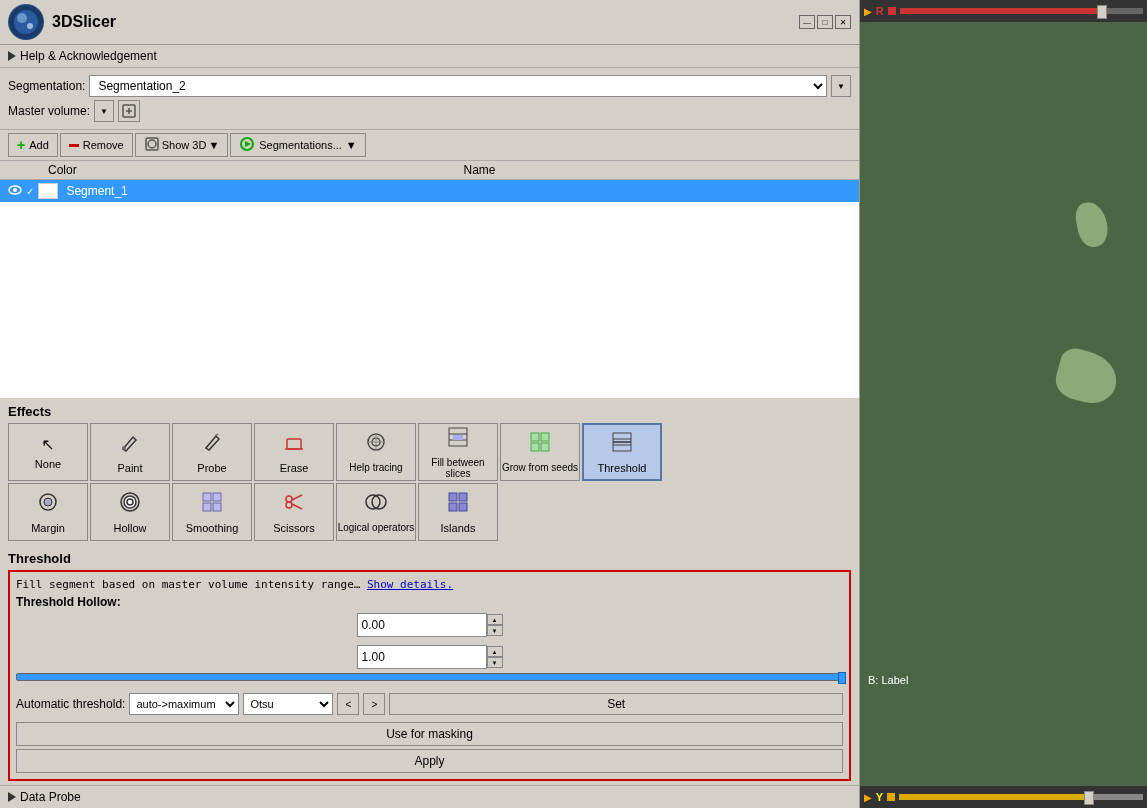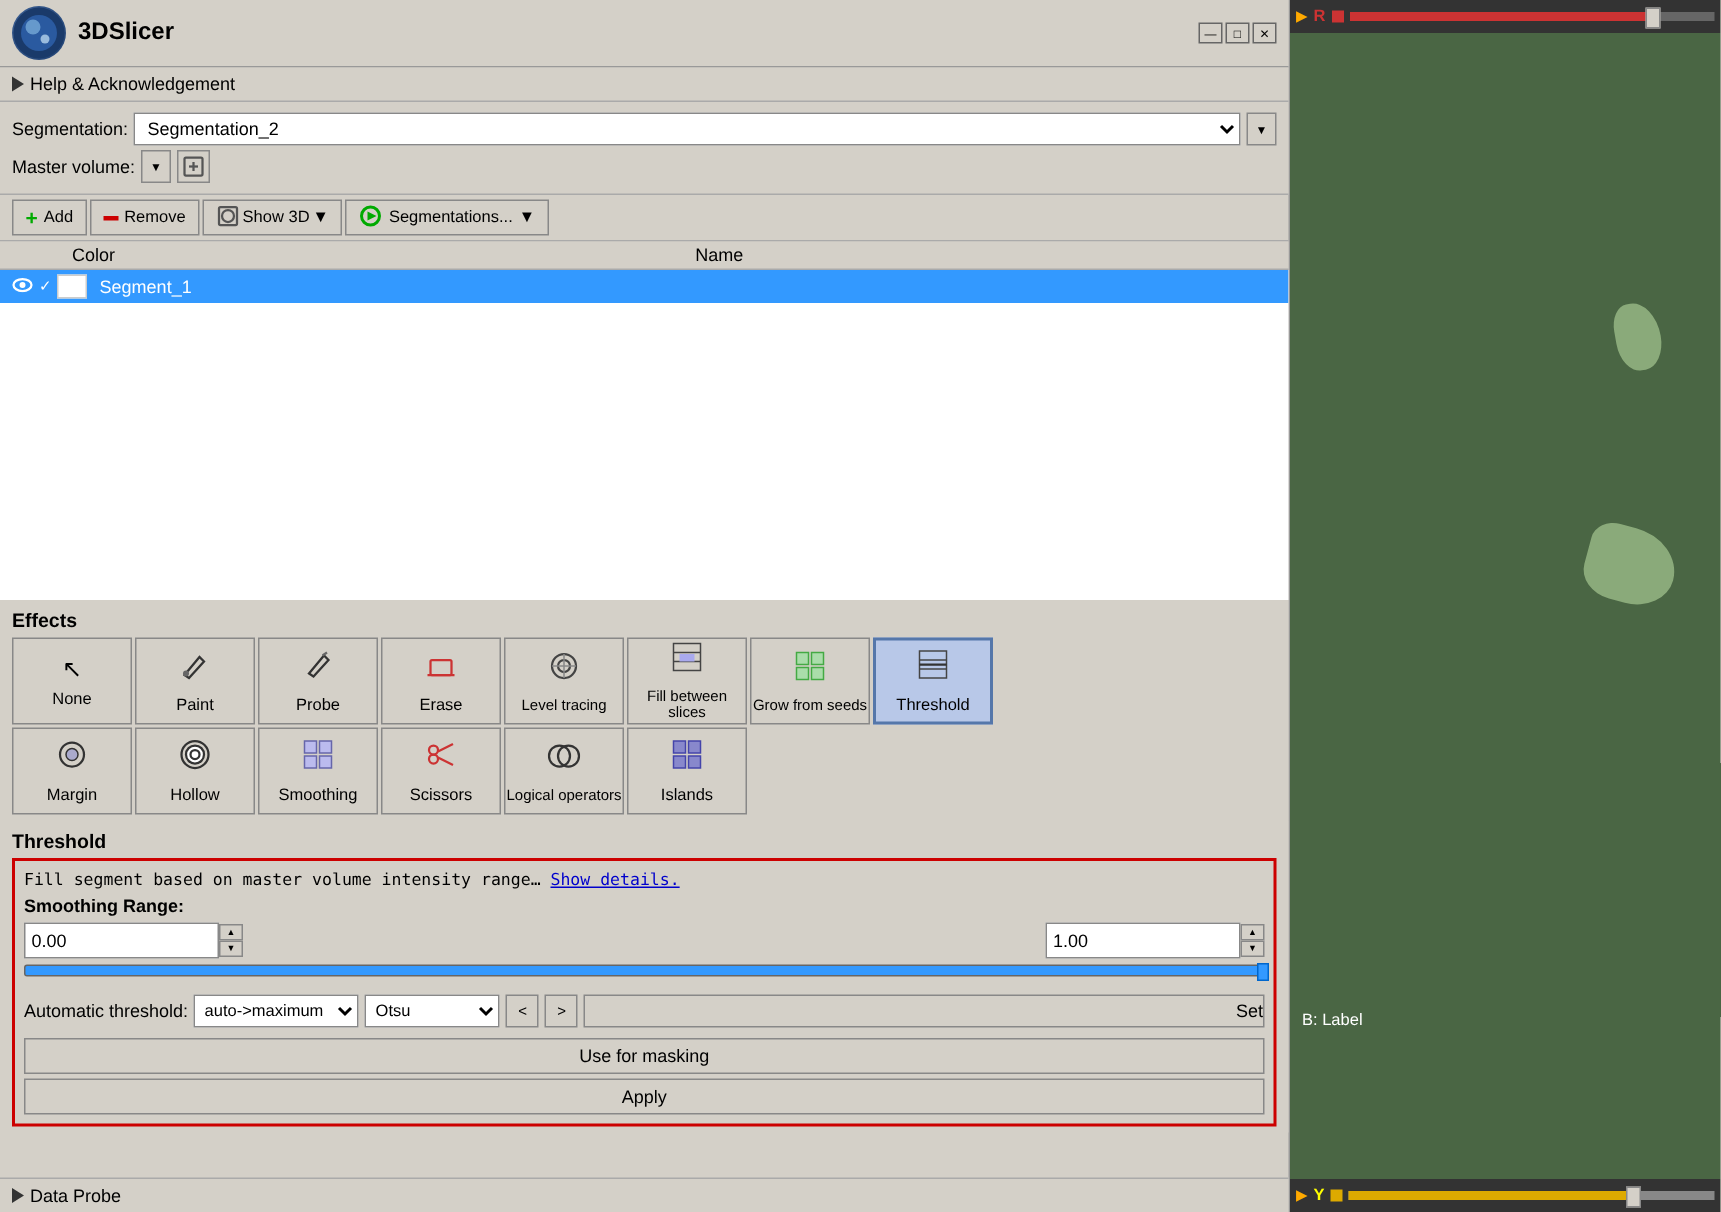--- a/index.html
+++ b/index.html
@@ -278,20 +278,21 @@
       font-size: 12px;
       font-weight: bold;
       margin-bottom: 4px;
     }
     
     .range-inputs {
       display: flex;
       align-items: center;
       gap: 4px;
       margin-bottom: 4px;
+      flex-direction: column;
     }
     
     .range-input-group {
       display: flex;
       align-items: center;
     }
     
     .range-input {
       width: 130px;
       height: 24px;
@@ -374,21 +375,20 @@
       font-size: 10px;
     }
     
     .set-btn {
       flex: 1;
       height: 22px;
       border: 1px solid #888;
       background: #d4d0c8;
       cursor: pointer;
       font-size: 12px;
-      text-align: right;
     }
     
     .masking-btn {
       width: 100%;
       height: 24px;
       border: 1px solid #888;
       background: #d4d0c8;
       cursor: pointer;
       font-size: 12px;
       margin: 3px 0;
@@ -650,21 +650,21 @@
 
       <button class="effect-btn">
         <span class="effect-icon">
           <svg width="22" height="22" viewBox="0 0 22 22">
               <circle cx="11" cy="11" r="8" fill="none" stroke="#444" stroke-width="1.5"></circle>
               <circle cx="11" cy="11" r="4" fill="none" stroke="#444" stroke-width="1.5"></circle>
               <line x1="11" y1="3" x2="11" y2="19" stroke="#888" stroke-width="1"></line>
               <line x1="3" y1="11" x2="19" y2="11" stroke="#888" stroke-width="1"></line>
             </svg>
         </span>
-        <span style="font-size:10px;">Level tracing</span>
+        <span style="font-size:10px;">Help tracing</span>
       </button>
 
       <button class="effect-btn">
         <span class="effect-icon">
           <svg width="22" height="22" viewBox="0 0 22 22">
               <rect x="2" y="2" width="18" height="18" fill="none" stroke="#444" stroke-width="1"></rect>
               <line x1="2" y1="8" x2="20" y2="8" stroke="#444" stroke-width="1"></line>
               <line x1="2" y1="14" x2="20" y2="14" stroke="#444" stroke-width="1"></line>
               <rect x="6" y="9" width="10" height="5" fill="#aaaaee"></rect>
             </svg>
@@ -768,21 +768,21 @@
     </div>
   </div>
 
   <div class="threshold-section">
     <div class="threshold-title">Threshold</div>
     <div class="threshold-content">
       <div class="threshold-desc">
         <span>Fill segment based on master volume intensity range…</span>
         <span class="threshold-link">Show details.</span>
       </div>
-      <div class="threshold-range-label">Smoothing Range:</div>
+      <div class="threshold-range-label">Threshold Hollow:</div>
       <div class="range-inputs">
         <div class="range-input-group">
           <input type="text" class="range-input" value="0.00" style="">
           <div class="spin-btns">
             <div class="spin-btn">▲</div>
             <div class="spin-btn">▼</div>
           </div>
         </div>
         <div class="range-spacer"></div>
         <div class="range-input-group">

